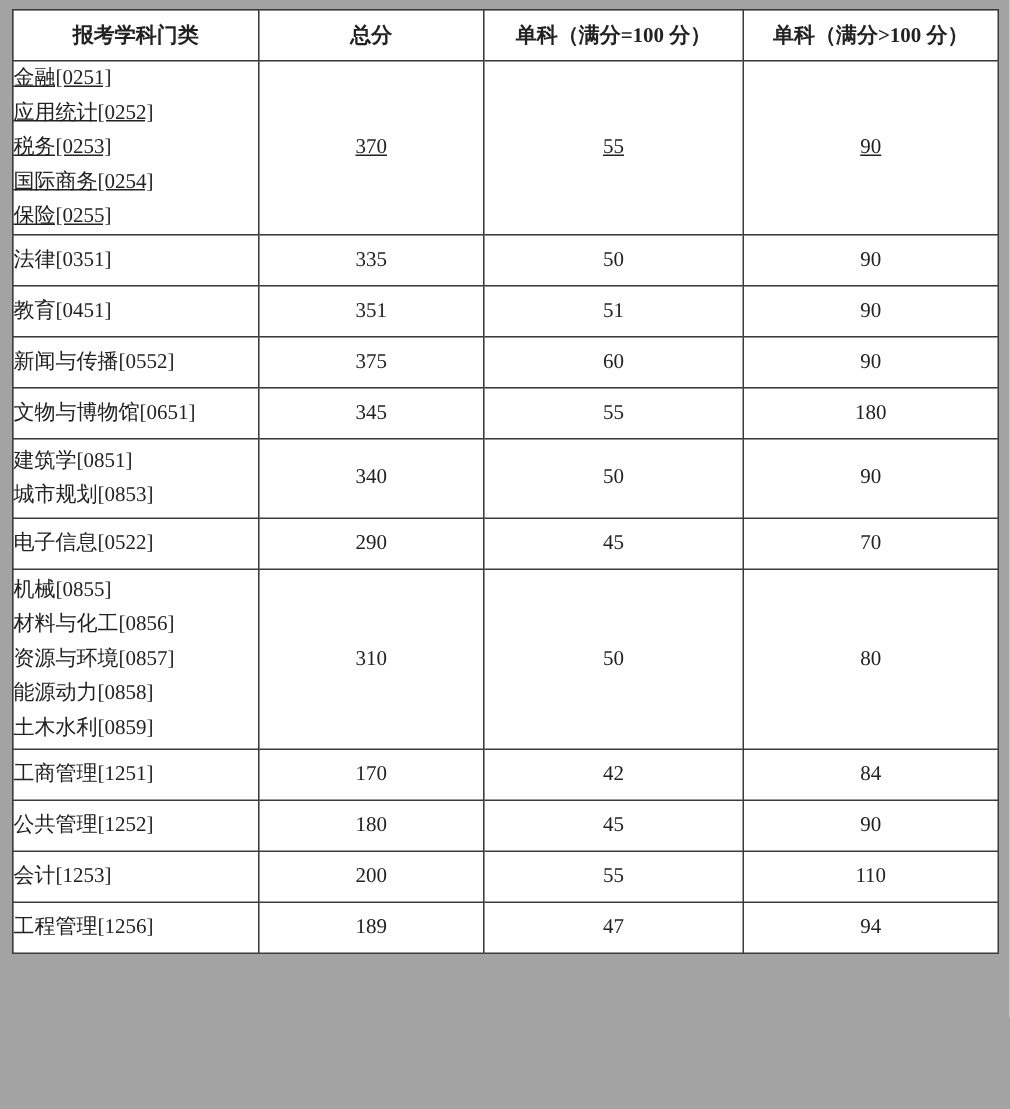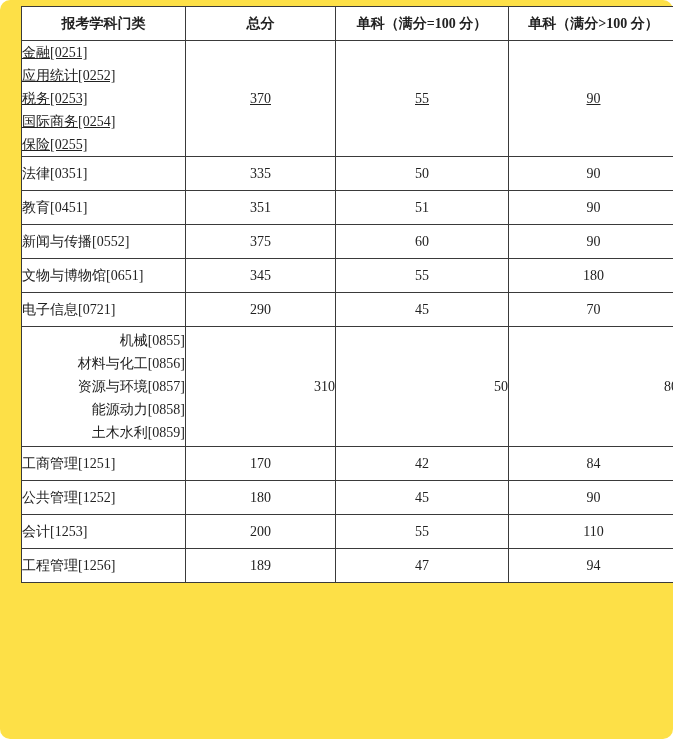--- a/index.html
+++ b/index.html
@@ -6,23 +6,22 @@
     margin: 0;
     padding: 0;
     background: #ffffff;
     font-family: "Liberation Serif", "DejaVu Serif", serif;
     color: #222222;
   }
   .page {
     width: 673px;
     height: 739px;
     box-sizing: border-box;
-    padding: 6px 21px;
-    background: #fde047;
-    border-radius: 10px;
+    padding: 6px 8px;
+    background: #a3a3a3;
   }
   table.score-table {
     border-collapse: collapse;
     table-layout: fixed;
     width: 657px;
   }
   table.score-table th,
   table.score-table td {
     border: 1px solid #3a3a3a;
     font-size: 14px;
@@ -41,21 +40,21 @@
     padding-right: 4px;
     white-space: pre-line;
     line-height: 23px;
   }
   td.num {
     text-align: center;
   }
   tr.h1 td { height: 33px; }
   tr.h2 td { height: 52px; }
   tr.h5a td { height: 115px; text-decoration: underline; }
-  tr.h5b td { height: 119px; text-align: right; }
+  tr.h5b td { height: 119px; }
 </style>
 </head>
 <body>
 
 <div class="page">
   <table class="score-table">
     <colgroup>
       <col style="width:164px">
       <col style="width:150px">
       <col style="width:173px">
@@ -97,22 +96,29 @@
         <td class="num">375</td>
         <td class="num">60</td>
         <td class="num">90</td>
       </tr>
       <tr class="h1">
         <td class="cat">文物与博物馆[0651]</td>
         <td class="num">345</td>
         <td class="num">55</td>
         <td class="num">180</td>
       </tr>
+      <tr class="h2">
+        <td class="cat">建筑学[0851]
+城市规划[0853]</td>
+        <td class="num">340</td>
+        <td class="num">50</td>
+        <td class="num">90</td>
+      </tr>
       <tr class="h1">
-        <td class="cat">电子信息[0721]</td>
+        <td class="cat">电子信息[0522]</td>
         <td class="num">290</td>
         <td class="num">45</td>
         <td class="num">70</td>
       </tr>
       <tr class="h5b">
         <td class="cat">机械[0855]
 材料与化工[0856]
 资源与环境[0857]
 能源动力[0858]
 土木水利[0859]</td>

